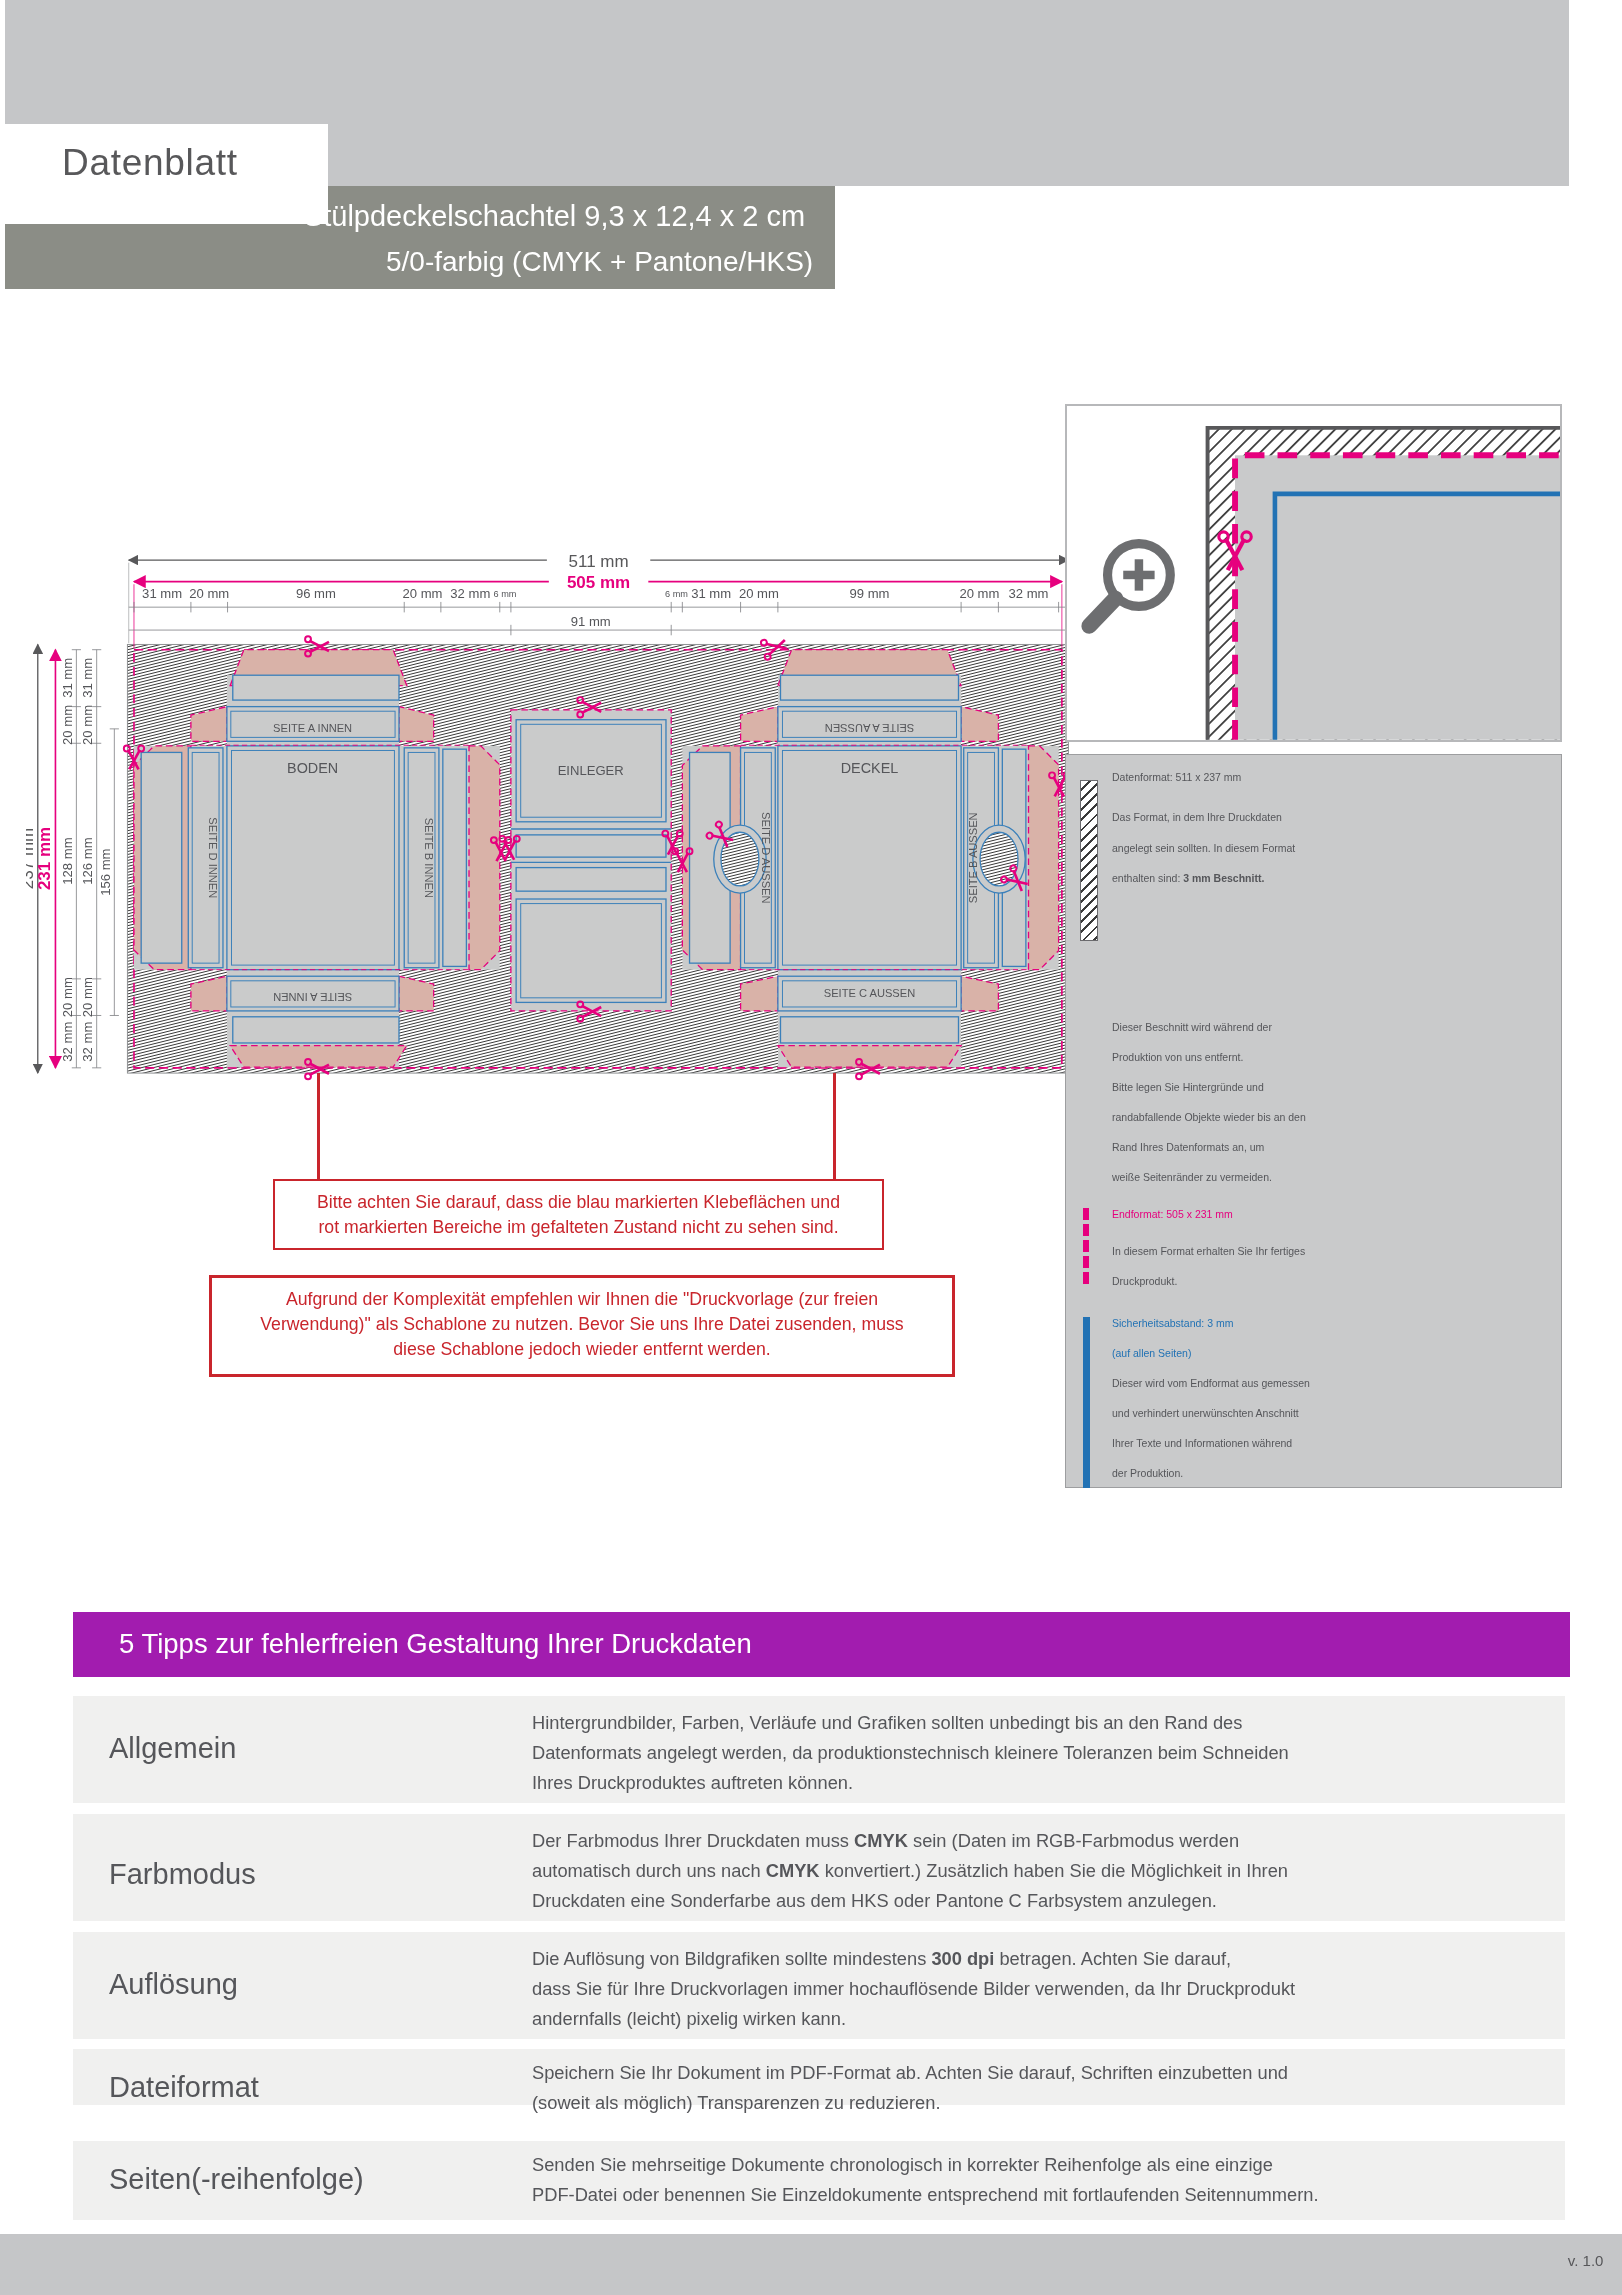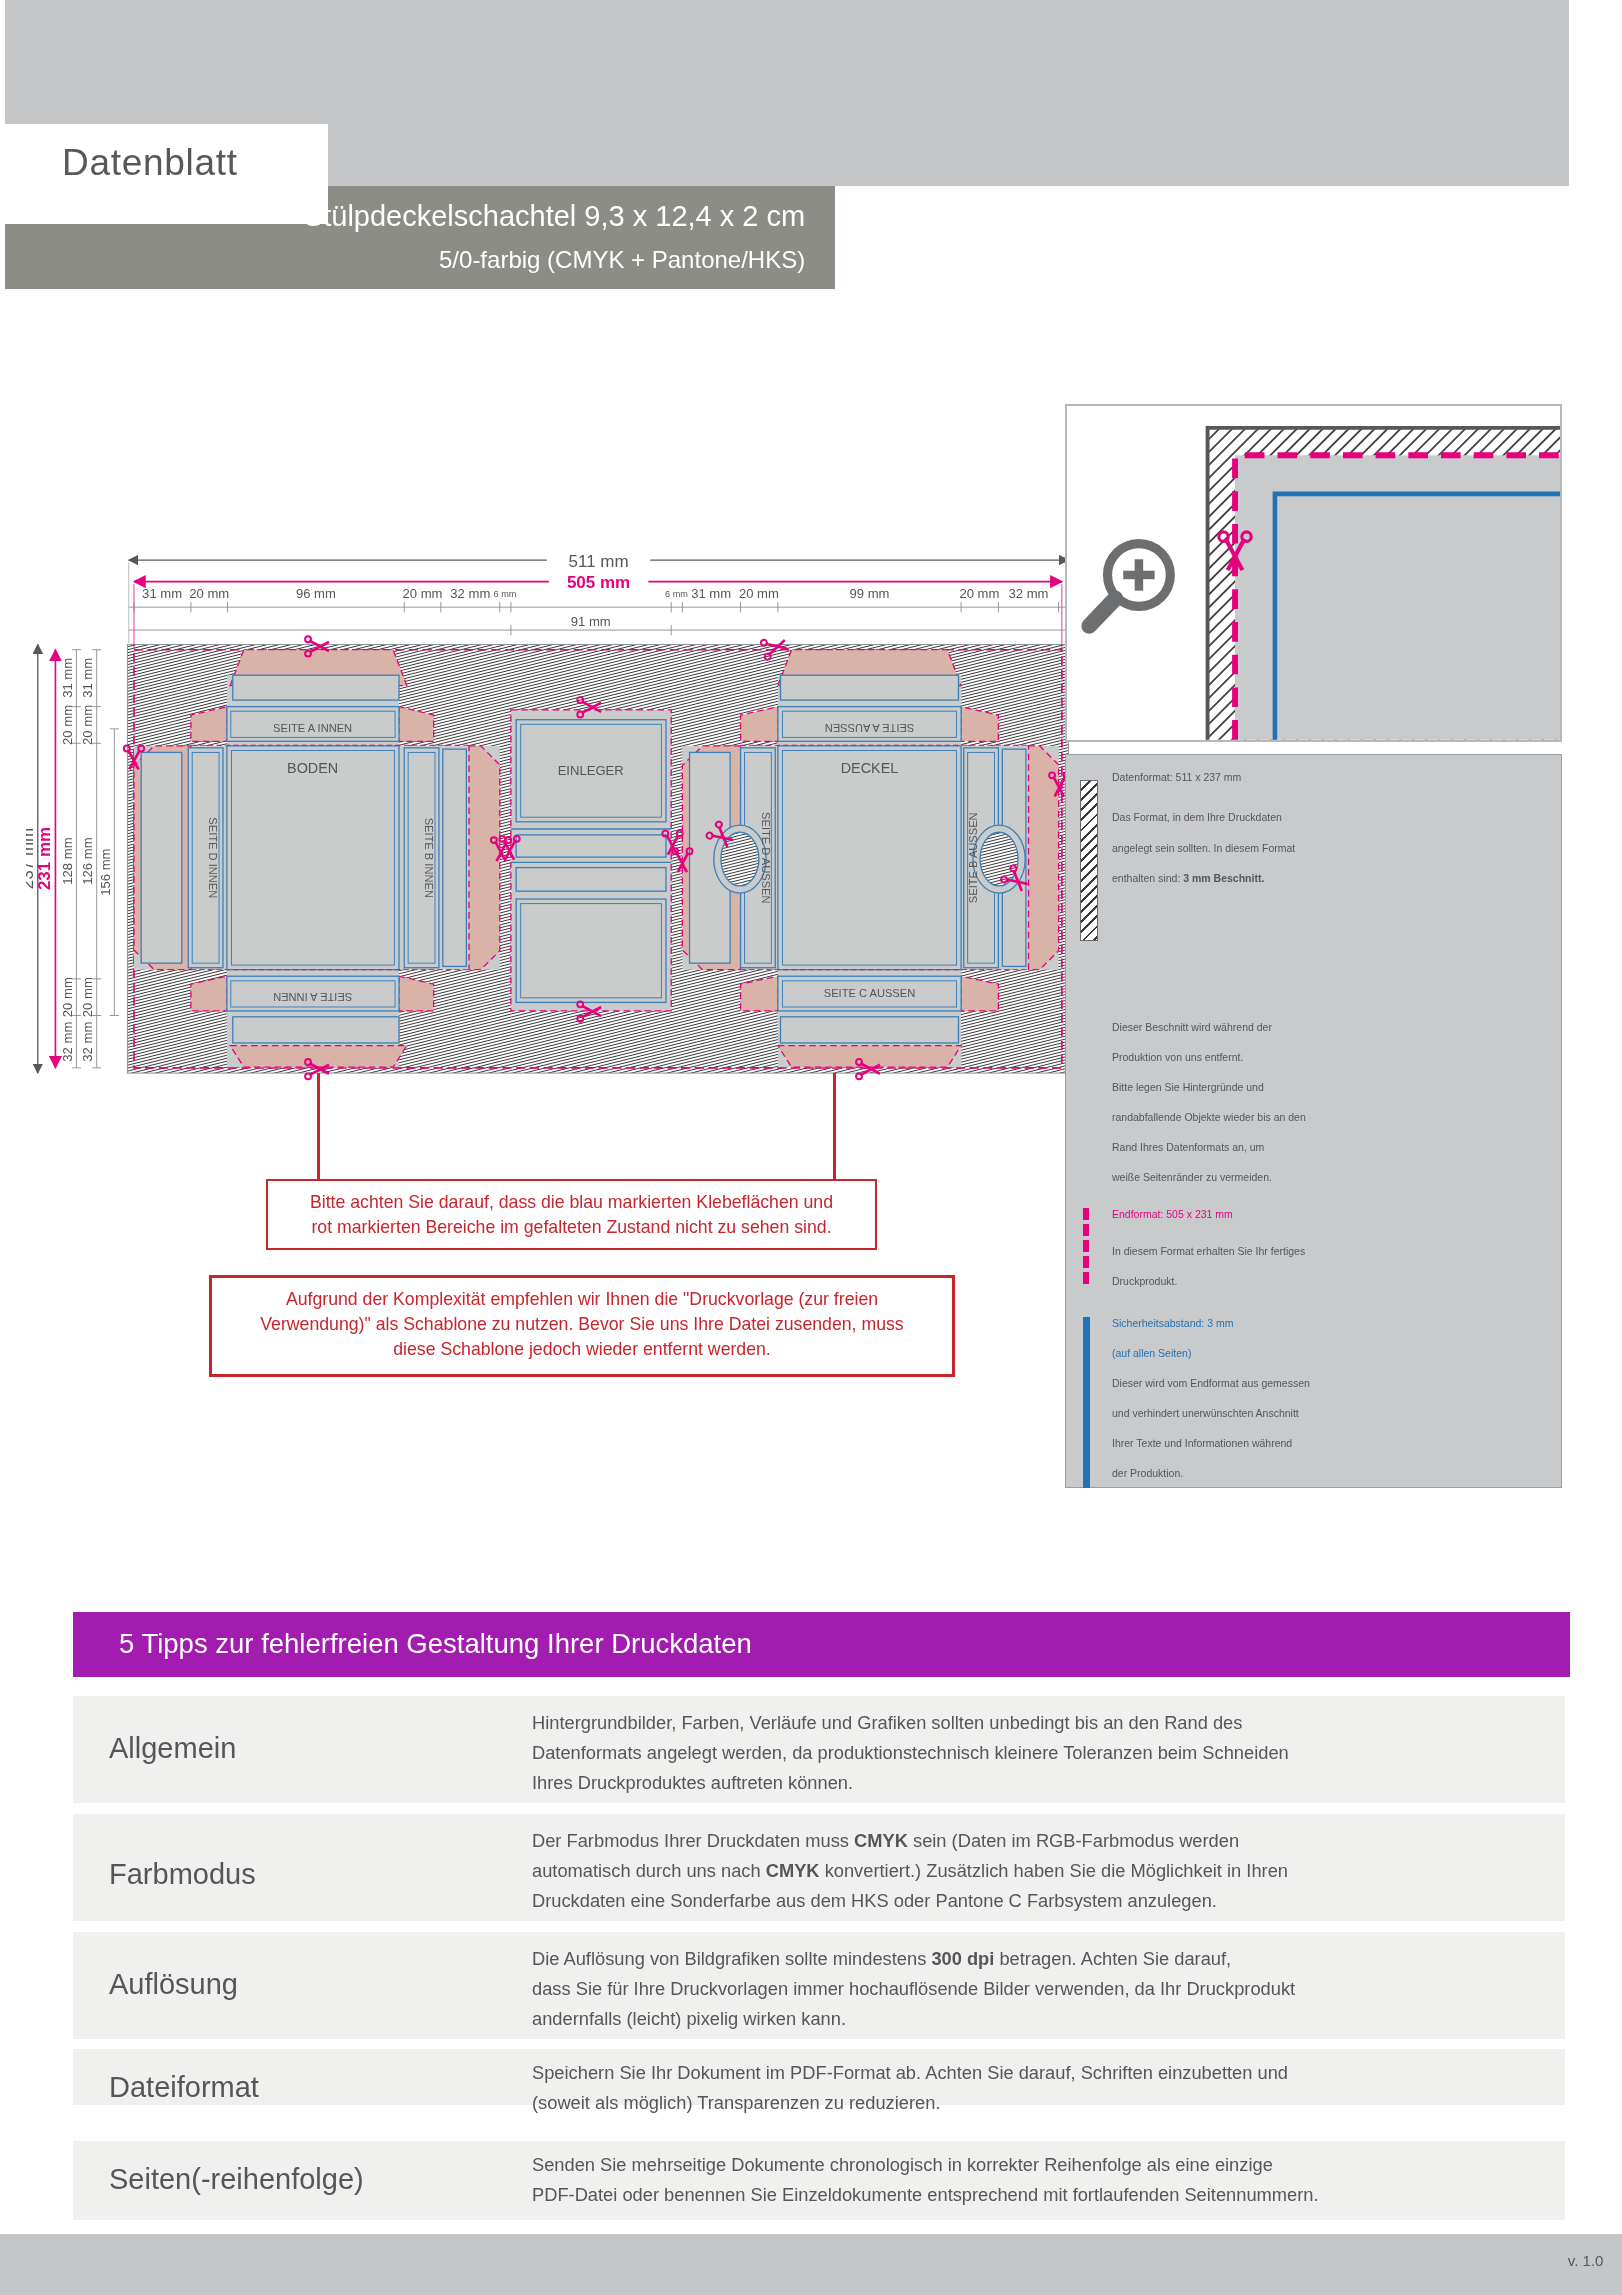--- a/index.html
+++ b/index.html
@@ -5,21 +5,21 @@
   html,body{margin:0;padding:0;}
   body{width:1623px;height:2295px;position:relative;background:#fff;
        font-family:"Liberation Sans",sans-serif;color:#55565a;overflow:hidden;}
   .abs{position:absolute;}
   
   .band-light{left:5.2px;top:0;width:1564px;height:186px;background:#c5c6c8;}
   .band-dark{left:5.2px;top:186px;width:830px;height:103px;background:#8b8d86;}
   .datenblatt-box{left:0;top:124px;width:328px;height:100px;background:#fff;z-index:3;}
   .datenblatt-box span{position:absolute;left:62px;top:18.3px;font-size:37px;color:#58585a;letter-spacing:0.7px;} 
   .band-dark .l1{position:absolute;right:30px;top:14.4px;font-size:29px;color:#fff;white-space:nowrap;}
-  .band-dark .l2{position:absolute;right:30px;top:60px;font-size:24px;color:#fff;white-space:nowrap;}
+  .band-dark .l2{position:absolute;right:22px;top:60px;font-size:28px;color:#fff;white-space:nowrap;}
   
   .redline{width:2.6px;background:#c9252c;z-index:2;}
   .notebox{background:#fff;border:2.6px solid #c9252c;z-index:4;text-align:center;color:#c9252c;font-size:17.7px;line-height:25px;}
   .notebox.thick{border-width:3.9px;}
   
   .infobox{left:1065px;top:404px;width:497px;height:338px;background:#fff;border:2px solid #b7b8ba;box-sizing:border-box;}
   
   .panel{left:1065px;top:754px;width:497px;height:734px;background:#c9cacb;border:1.3px solid #9d9ea0;box-sizing:border-box;}
   .swatch{left:1080px;top:780px;width:18.3px;height:161px;border:1.3px solid #6a6a6d;box-sizing:border-box;
           background:repeating-linear-gradient(135deg,#fff 0 5.2px,#3a3a3a 5.2px 7.2px);}
@@ -291,21 +291,21 @@
     <use href="#scis" transform="translate(1003,487) rotate(90)"></use>
     <use href="#scis" transform="translate(1579,371) rotate(90)"></use>
     <use href="#scis" transform="translate(1289,804)"></use>
     <use href="#scis" transform="translate(1064,449) rotate(40)"></use>
     <use href="#scis" transform="translate(1514,516) rotate(40)"></use>
   </g>
 </svg>
 
 <div class="abs redline" style="left:317px;top:1073px;height:119px;"></div>
 <div class="abs redline" style="left:833px;top:1073px;height:119px;"></div>
-<div class="abs notebox" style="left:266px;top:1179px;width:607px;height:67px;">
+<div class="abs notebox" style="left:273px;top:1179px;width:607px;height:67px;">
   <div style="margin-top:9.2px;">Bitte achten Sie darauf, dass die blau markierten Klebeflächen und</div>
   <div>rot markierten Bereiche im gefalteten Zustand nicht zu sehen sind.</div>
 </div>
 <div class="abs notebox thick" style="left:209px;top:1275px;width:740px;height:96px;">
   <div style="margin-top:9.2px;">Aufgrund der Komplexität empfehlen wir Ihnen die "Druckvorlage (zur freien</div>
   <div>Verwendung)" als Schablone zu nutzen. Bevor Sie uns Ihre Datei zusenden, muss</div>
   <div>diese Schablone jedoch wieder entfernt werden.</div>
 </div>
 
 <div class="abs infobox">

